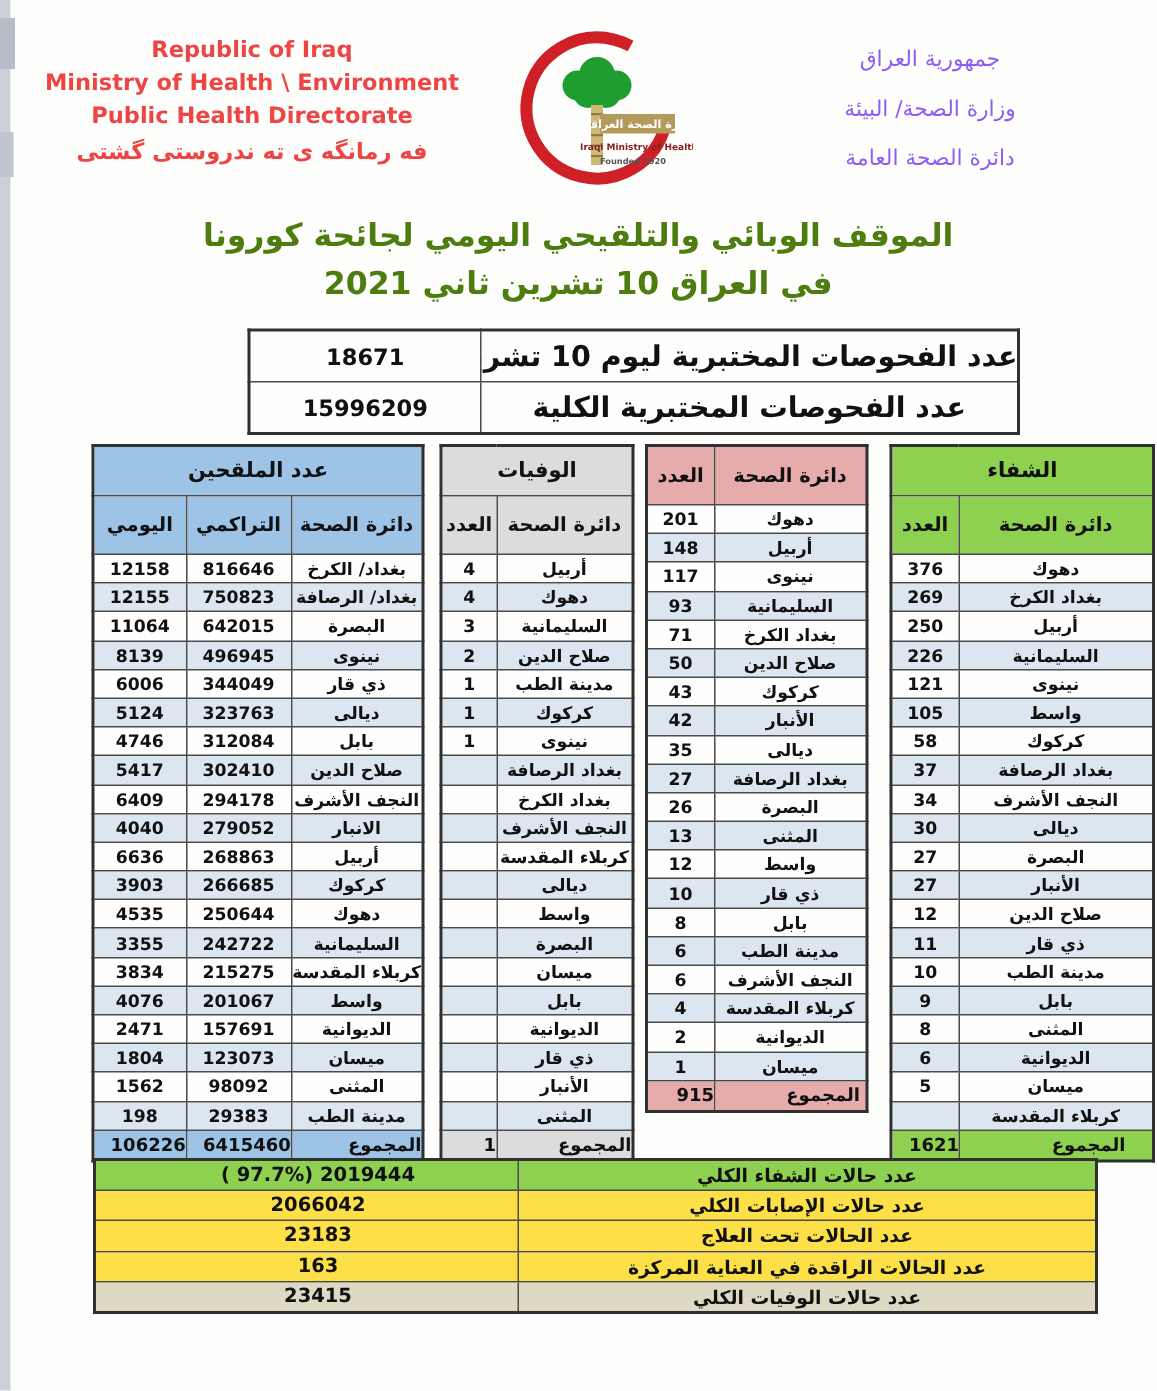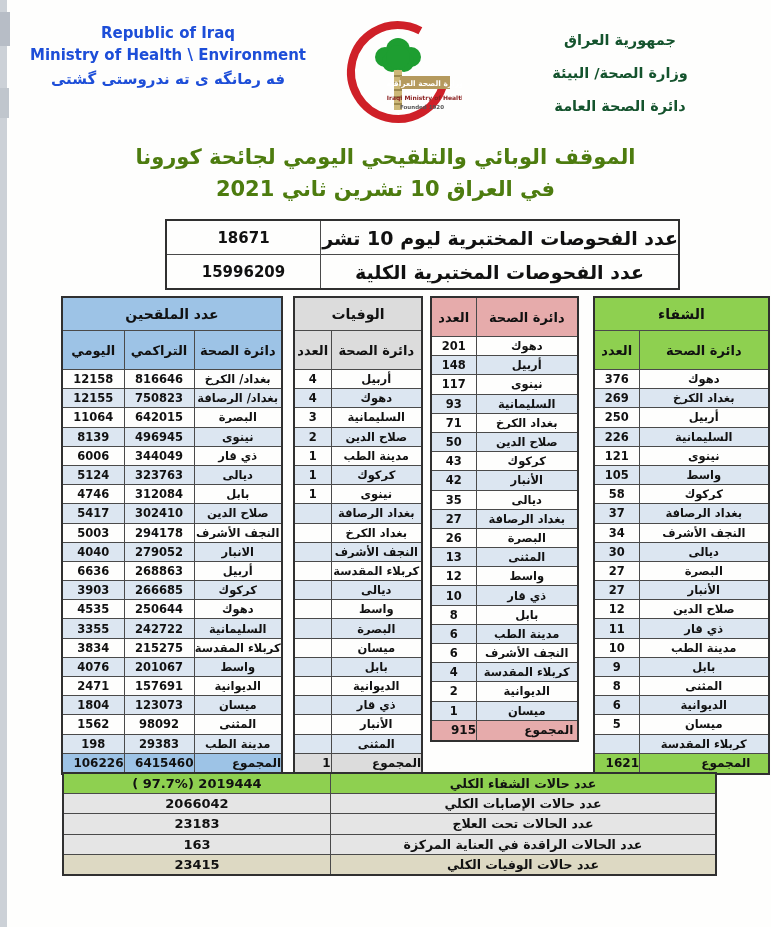--- a/index.html
+++ b/index.html
@@ -3,24 +3,24 @@
 <meta charset="utf-8">
 <style>
   html,body{margin:0;padding:0;}
   body{width:771px;height:927px;background:#ffffff;font-family:"DejaVu Sans",sans-serif;overflow:hidden;}
   .page{position:relative;width:771px;height:927px;background:#fefefd;}
   .scan-strip{position:absolute;left:0;top:0;width:7px;height:927px;background:#ccd1d7;}
   .scan-strip-dark{position:absolute;left:0;top:12px;width:10px;height:34px;background:#b7bdc6;}
   .scan-strip-dark2{position:absolute;left:0;top:88px;width:9px;height:30px;background:#c0c6cd;}
 
   
-  .hdr-en{position:absolute;left:28px;top:22px;width:280px;text-align:center;font-weight:bold;color:#1d4ed8;}
+  .hdr-en{position:absolute;left:28px;top:22px;width:280px;text-align:center;font-weight:bold;color:#ef4444;}
   .hdr-en .en-line{font-size:15px;line-height:22px;}
   .hdr-en .ku-line{font-size:15px;line-height:26px;direction:rtl;}
-  .hdr-ar{position:absolute;right:46px;top:24px;width:210px;text-align:center;font-weight:bold;color:#14532d;direction:rtl;}
+  .hdr-ar{position:absolute;right:46px;top:24px;width:210px;text-align:center;font-weight:normal;color:#8b5cf6;direction:rtl;}
   .hdr-ar .ar-line{font-size:14.5px;line-height:33px;}
   .logo{position:absolute;left:338px;top:12px;width:124px;height:118px;}
 
   
   .title{position:absolute;left:0;top:141px;width:100%;text-align:center;font-weight:bold;color:#4d7c0f;direction:rtl;}
   .title .t-line{font-size:21px;line-height:32px;}
 
   
   table{border-collapse:collapse;table-layout:fixed;}
   th,td{border:1px solid #4a4a4a;font-weight:bold;text-align:center;padding:0;overflow:hidden;white-space:nowrap;color:#111;}
@@ -56,37 +56,38 @@
   .tbl-recovery col.c-dir{width:130px;} .tbl-recovery col.c-cnt{width:45px;}
   .tbl-infections col.c-dir{width:102px;} .tbl-infections col.c-cnt{width:45px;}
   .tbl-deaths col.c-dir{width:91px;} .tbl-deaths col.c-cnt{width:37px;}
   .tbl-vaccinated col.c-dir{width:88px;} .tbl-vaccinated col.c-cum{width:70px;} .tbl-vaccinated col.c-day{width:62px;}
 
   
   .summary-wrap{position:absolute;left:62px;top:772px;}
   .summary{width:650px;border:2px solid #303030;}
   .summary td{height:19.2px;}
   .summary .s-lbl{width:384px;font-size:12.5px;direction:rtl;}
-  .summary .s-val{width:266px;font-size:13px;direction:ltr;}
+  .summary .s-val{width:266px;font-size:13px;direction:ltr;padding-left:15px;}
   .summary tr.s-green td{background:#8ed050;}
-  .summary tr.s-pink td{background:#e5e5e5;}
+  .summary tr.s-pink td{background:#fde047;}
   .summary tr.s-beige td{background:#ddd9c3;margin-left:24px;}
 </style>
 </head>
 <body>
 
 <div class="page">
   <div class="scan-strip"></div>
   <div class="scan-strip-dark"></div>
   <div class="scan-strip-dark2"></div>
 
   <div>
     <div class="hdr-en">
       <div class="en-line">Republic of Iraq</div>
       <div class="en-line">Ministry of Health \ Environment</div>
+      <div class="en-line">Public Health Directorate</div>
       <div class="ku-line">فه رمانگه ی ته ندروستی گشتی</div>
     </div>
 
     <div class="logo">
       <svg width="124" height="118" viewBox="0 0 124 118">
         <circle cx="60" cy="60" r="47" fill="none" stroke="#cf2028" stroke-width="8" stroke-dasharray="233 62" transform="rotate(14 60 60)"></circle>
         <g fill="#1e9e31">
           <circle cx="60" cy="38" r="12"></circle>
           <circle cx="47" cy="45" r="10"></circle>
           <circle cx="73" cy="45" r="10"></circle>
@@ -503,21 +504,21 @@
               <td>4746</td>
             </tr>
             <tr>
               <td>صلاح الدين</td>
               <td>302410</td>
               <td>5417</td>
             </tr>
             <tr>
               <td>النجف الأشرف</td>
               <td>294178</td>
-              <td>5003</td>
+              <td>6409</td>
             </tr>
             <tr>
               <td>الانبار</td>
               <td>279052</td>
               <td>4040</td>
             </tr>
             <tr>
               <td>أربيل</td>
               <td>268863</td>
               <td>6636</td>

